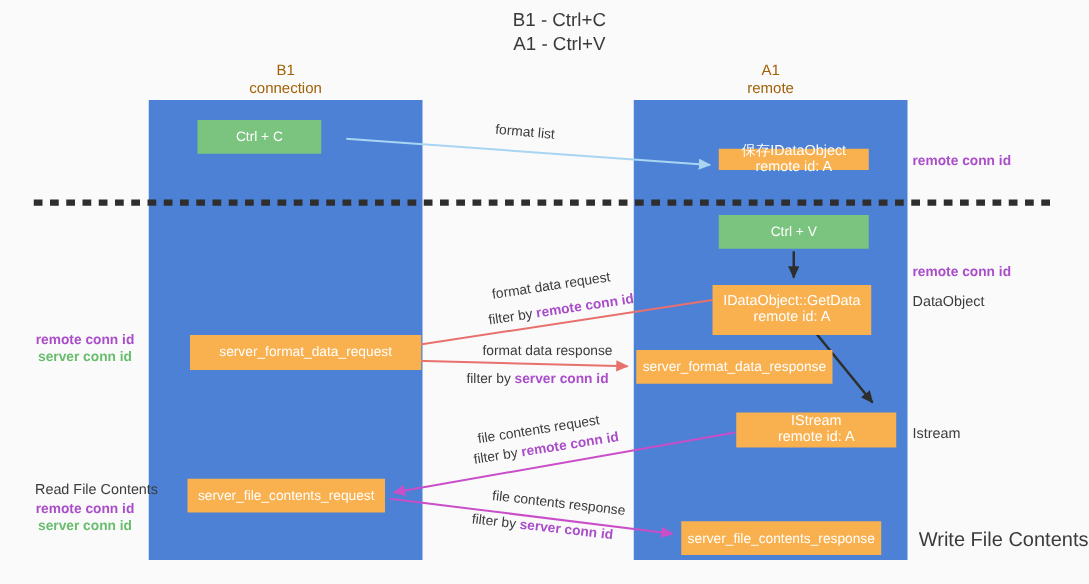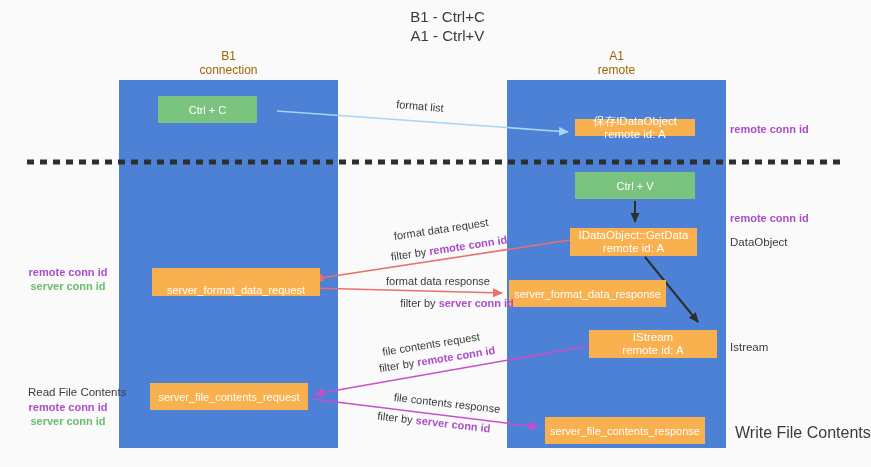--- a/index.html
+++ b/index.html
@@ -124,26 +124,26 @@
 
   <div class="box orange two-line" style="left:575px; top:119px; width:120px; height:17px;">
     <span>保存IDataObject</span>
     <span>remote id: A</span>
   </div>
 
   <div class="box green" style="left:575px; top:172px; width:120px; height:27px;">
     <span>Ctrl + V</span>
   </div>
 
-  <div class="box orange two-line" style="left:570px; top:228px; width:127px; height:28px;">
+  <div class="box orange two-line" style="left:570px; top:228px; width:127px; height:40px;">
     <span>IDataObject::GetData</span>
     <span>remote id: A</span>
   </div>
 
-  <div class="box orange" style="left:152px; top:268px; width:168px; height:28px;align-items:flex-end;">
+  <div class="box orange" style="left:152px; top:268px; width:185px; height:28px;">
     <span>server_format_data_request</span>
   </div>
 
   <div class="box orange" style="left:509px; top:280px; width:157px; height:27px;">
     <span>server_format_data_response</span>
   </div>
 
   <div class="box orange two-line" style="left:589px; top:330px; width:128px; height:28px;">
     <span>IStream</span>
     <span>remote id: A</span>
@@ -158,21 +158,21 @@
   </div>
 
   <div class="alabel" style="left:420px; top:106px; transform:translate(-50%,-50%) rotate(5deg);">format list</div>
 
   <div class="alabel" style="left:441px; top:229px; transform:translate(-50%,-50%) rotate(-8.5deg);">format data request</div>
   <div class="alabel" style="left:449px; top:248px; transform:translate(-50%,-50%) rotate(-8.5deg);">
     <span>filter by</span><span class="purple">remote conn id</span>
   </div>
 
   <div class="alabel" style="left:438px; top:281px; transform:translate(-50%,-50%);">format data response</div>
-  <div class="alabel" style="left:430px; top:303px; transform:translate(-50%,-50%);margin-left:27px;">
+  <div class="alabel" style="left:430px; top:303px; transform:translate(-50%,-50%);">
     <span>filter by</span><span class="purple">server conn id</span>
   </div>
 
   <div class="alabel" style="left:431px; top:344px; transform:translate(-50%,-50%) rotate(-9deg);">file contents request</div>
   <div class="alabel" style="left:437px; top:359px; transform:translate(-50%,-50%) rotate(-9deg);">
     <span>filter by</span><span class="purple">remote conn id</span>
   </div>
 
   <div class="alabel" style="left:447px; top:403px; transform:translate(-50%,-50%) rotate(6.5deg);">file contents response</div>
   <div class="alabel" style="left:434px; top:422px; transform:translate(-50%,-50%) rotate(6.5deg);">

